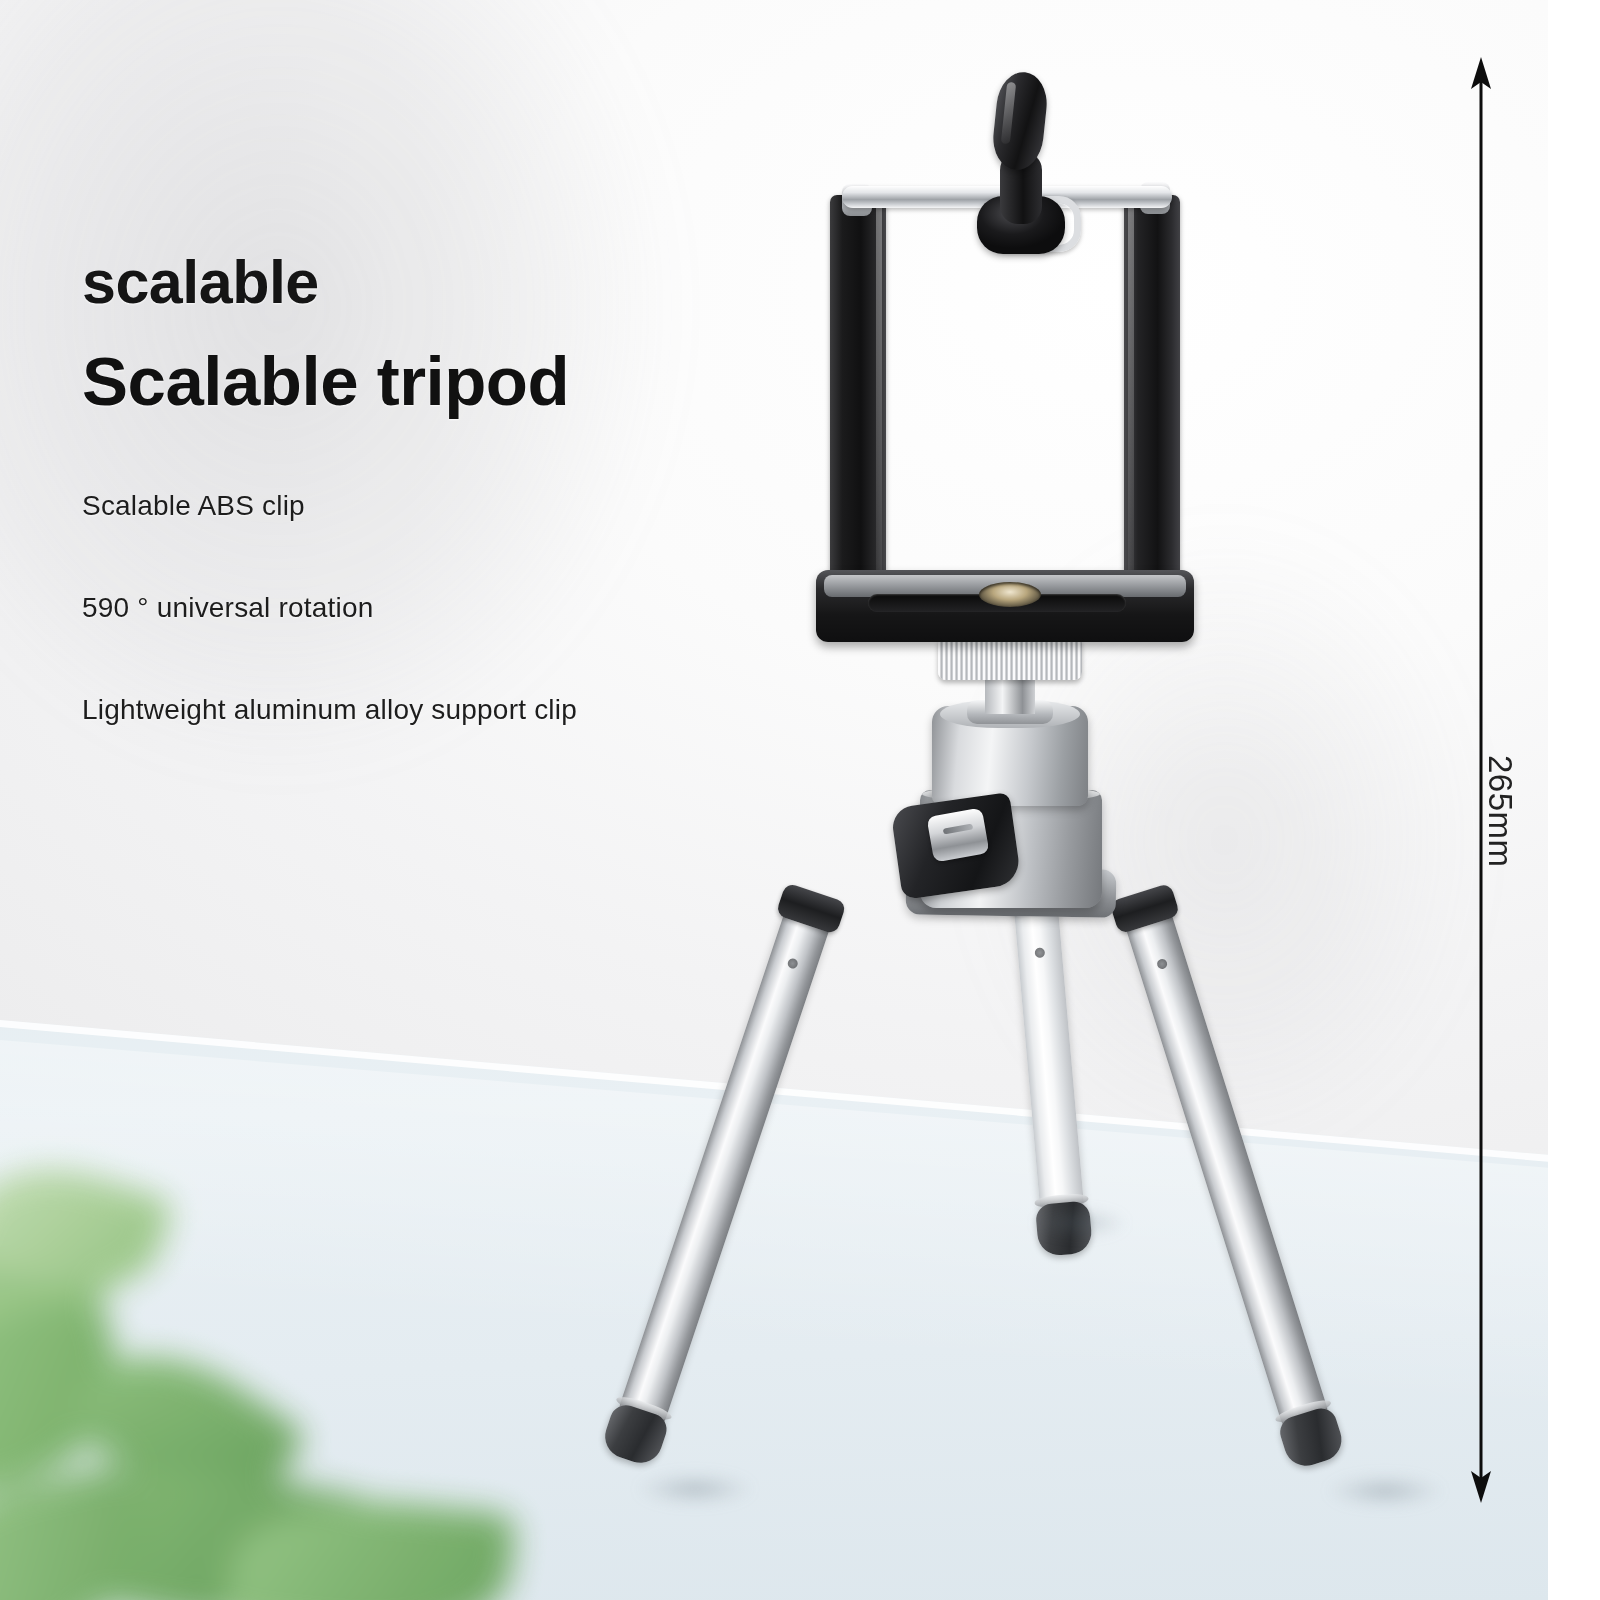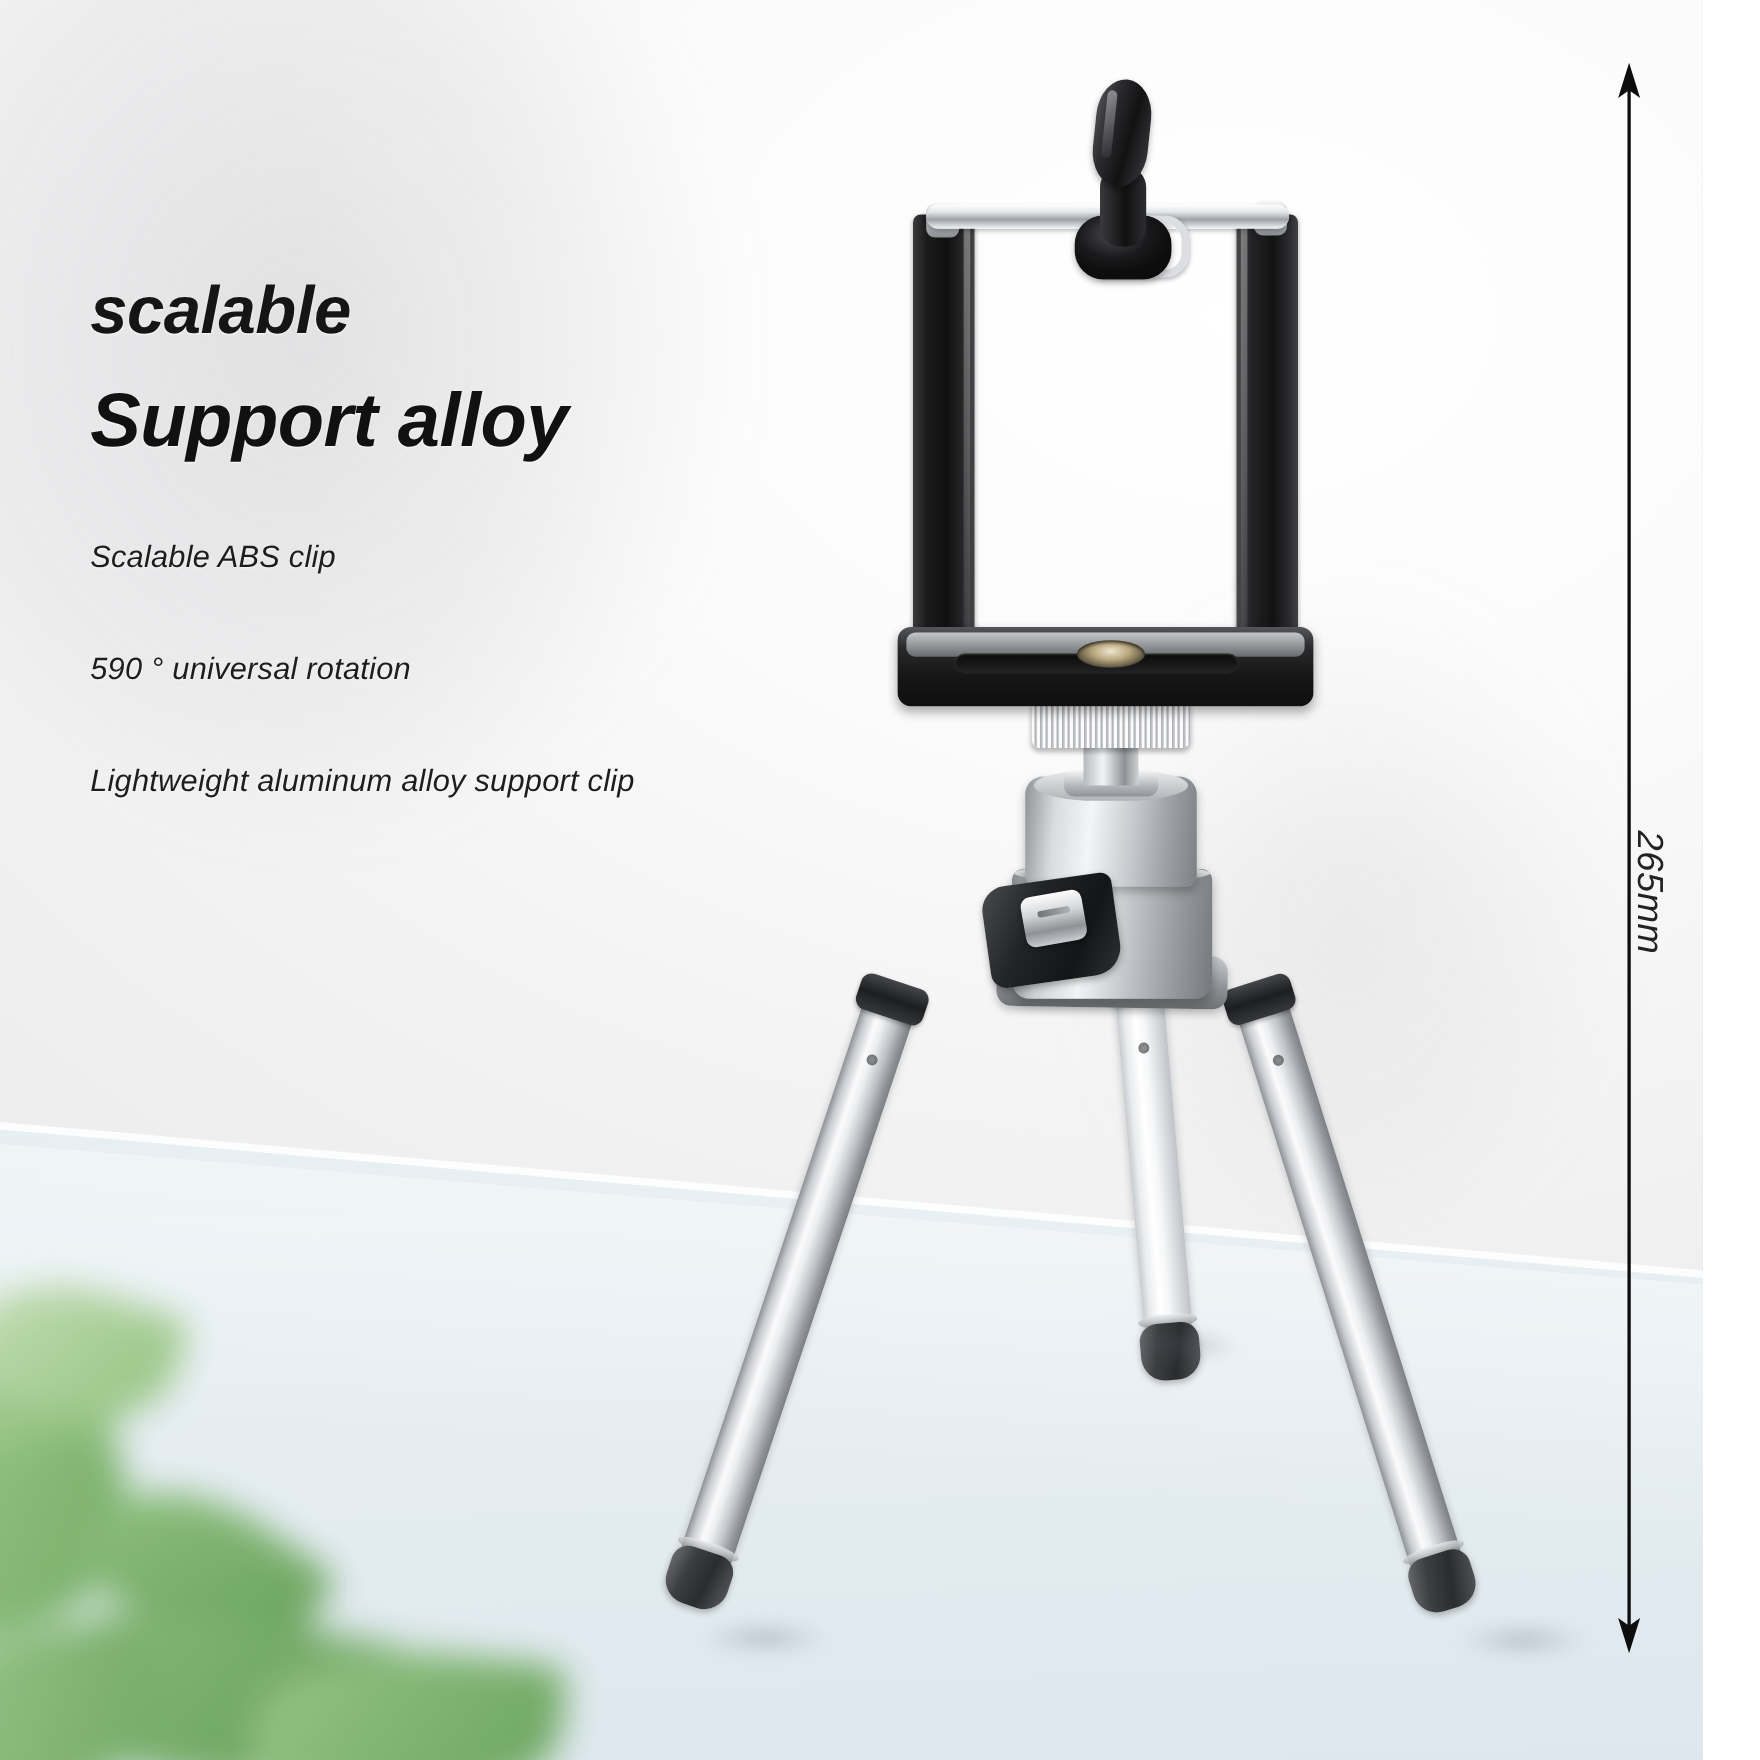--- a/index.html
+++ b/index.html
@@ -3,22 +3,21 @@
 <meta charset="utf-8">
 <style>
   html,body{margin:0;padding:0;}
   body{
     width:1600px;height:1600px;overflow:hidden;
     font-family:"Liberation Sans","DejaVu Sans",sans-serif;
     background:#ffffff;
   }
   #stage{
     position:relative;width:1548px;height:1600px;overflow:hidden;
-    background:#f9a8d4;
-    font-style:italic;
+    background:#84cc16;
   }
 
   
   .bg-wall{
     position:absolute;inset:0;
     background:
       radial-gradient(120% 80% at 72% 18%, #ffffff 0%, #fbfbfb 32%, #f3f3f4 58%, #e9e9ea 100%),
       linear-gradient(110deg,#e3e3e4 0%,#f0f0f1 26%,#fdfdfd 55%,#f4f4f5 78%,#ebebec 100%);
   }
   .bg-soft-shadow{
@@ -285,21 +284,21 @@
     <div class="leaf" style="left:40px;top:0px;width:190px;height:120px;background:linear-gradient(120deg,#c3ddb2,#8ec079);transform:rotate(18deg);"></div>
     <div class="leaf" style="left:-60px;top:150px;width:250px;height:170px;background:linear-gradient(120deg,#9ac887,#6ea95d);transform:rotate(-8deg);"></div>
     <div class="leaf" style="left:150px;top:195px;width:210px;height:130px;background:linear-gradient(120deg,#8cc07a,#5f9a52);transform:rotate(34deg);"></div>
     <div class="leaf" style="left:110px;top:300px;width:330px;height:150px;background:linear-gradient(120deg,#86bc74,#5b954f);transform:rotate(10deg);"></div>
     <div class="leaf" style="left:-40px;top:320px;width:260px;height:160px;background:linear-gradient(120deg,#9cc98a,#6ba55c);transform:rotate(-14deg);"></div>
     <div class="leaf" style="left:300px;top:330px;width:280px;height:140px;background:linear-gradient(120deg,#93c481,#64a057);transform:rotate(6deg);"></div>
   </div>
 
   <div class="copy">
     <div class="h-sub">scalable</div>
-    <div class="h-main">Support alloy</div>
+    <div class="h-main">Scalable tripod</div>
   </div>
 
   <div class="bullets">
     <div class="bullet">Scalable ABS clip</div>
     <div class="bullet">590 ° universal rotation</div>
     <div class="bullet">Lightweight aluminum alloy support clip</div>
   </div>
 
   <div class="dim">
     <svg class="dim-svg" width="120" height="1450" viewBox="0 0 120 1450">

